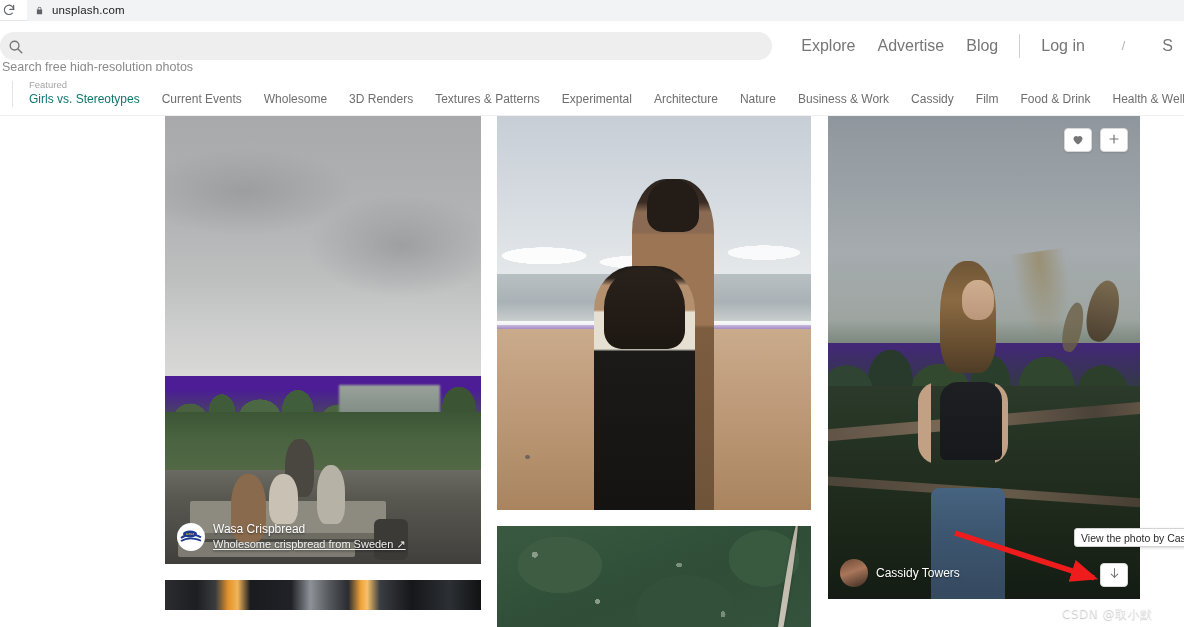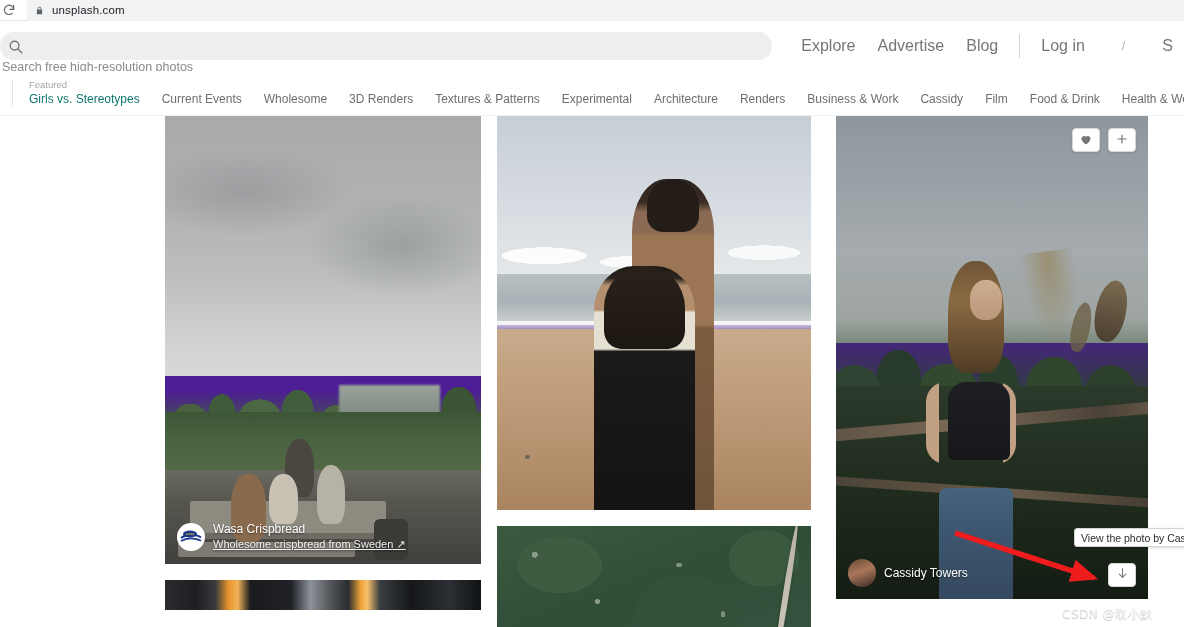--- a/index.html
+++ b/index.html
@@ -152,21 +152,21 @@
   
   .gallery {
     position: absolute; top: 116px; left: 0;
     width: 1184px; height: 511px;
     background: #ffffff;
     overflow: hidden;
   }
   .column { position: absolute; top: 0; }
   .col1 { left: 165px; width: 316px; }
   .col2 { left: 497px; width: 314px; }
-  .col3 { left: 828px; width: 312px; margin-left: 8px; }
+  .col3 { left: 828px; width: 312px; }
 
   .photo-card {
     position: relative;
     width: 100%;
     overflow: hidden;
     background: #4c1d95;
     margin-bottom: 16px;
   }
 
   
@@ -549,21 +549,21 @@
     <span class="cat-featured-label">Featured</span>
     <span class="cat-featured-title">Girls vs. Stereotypes</span>
   </div>
   <div class="cat-items">
     <a class="cat-item">Current Events</a>
     <a class="cat-item">Wholesome</a>
     <a class="cat-item">3D Renders</a>
     <a class="cat-item">Textures &amp; Patterns</a>
     <a class="cat-item">Experimental</a>
     <a class="cat-item">Architecture</a>
-    <a class="cat-item">Renders</a>
+    <a class="cat-item">Nature</a>
     <a class="cat-item">Business &amp; Work</a>
     <a class="cat-item">Cassidy</a>
     <a class="cat-item">Film</a>
     <a class="cat-item">Food &amp; Drink</a>
     <a class="cat-item">Health &amp; Wellness</a>
 
   </div>
 </div>
 
 <div class="gallery">

